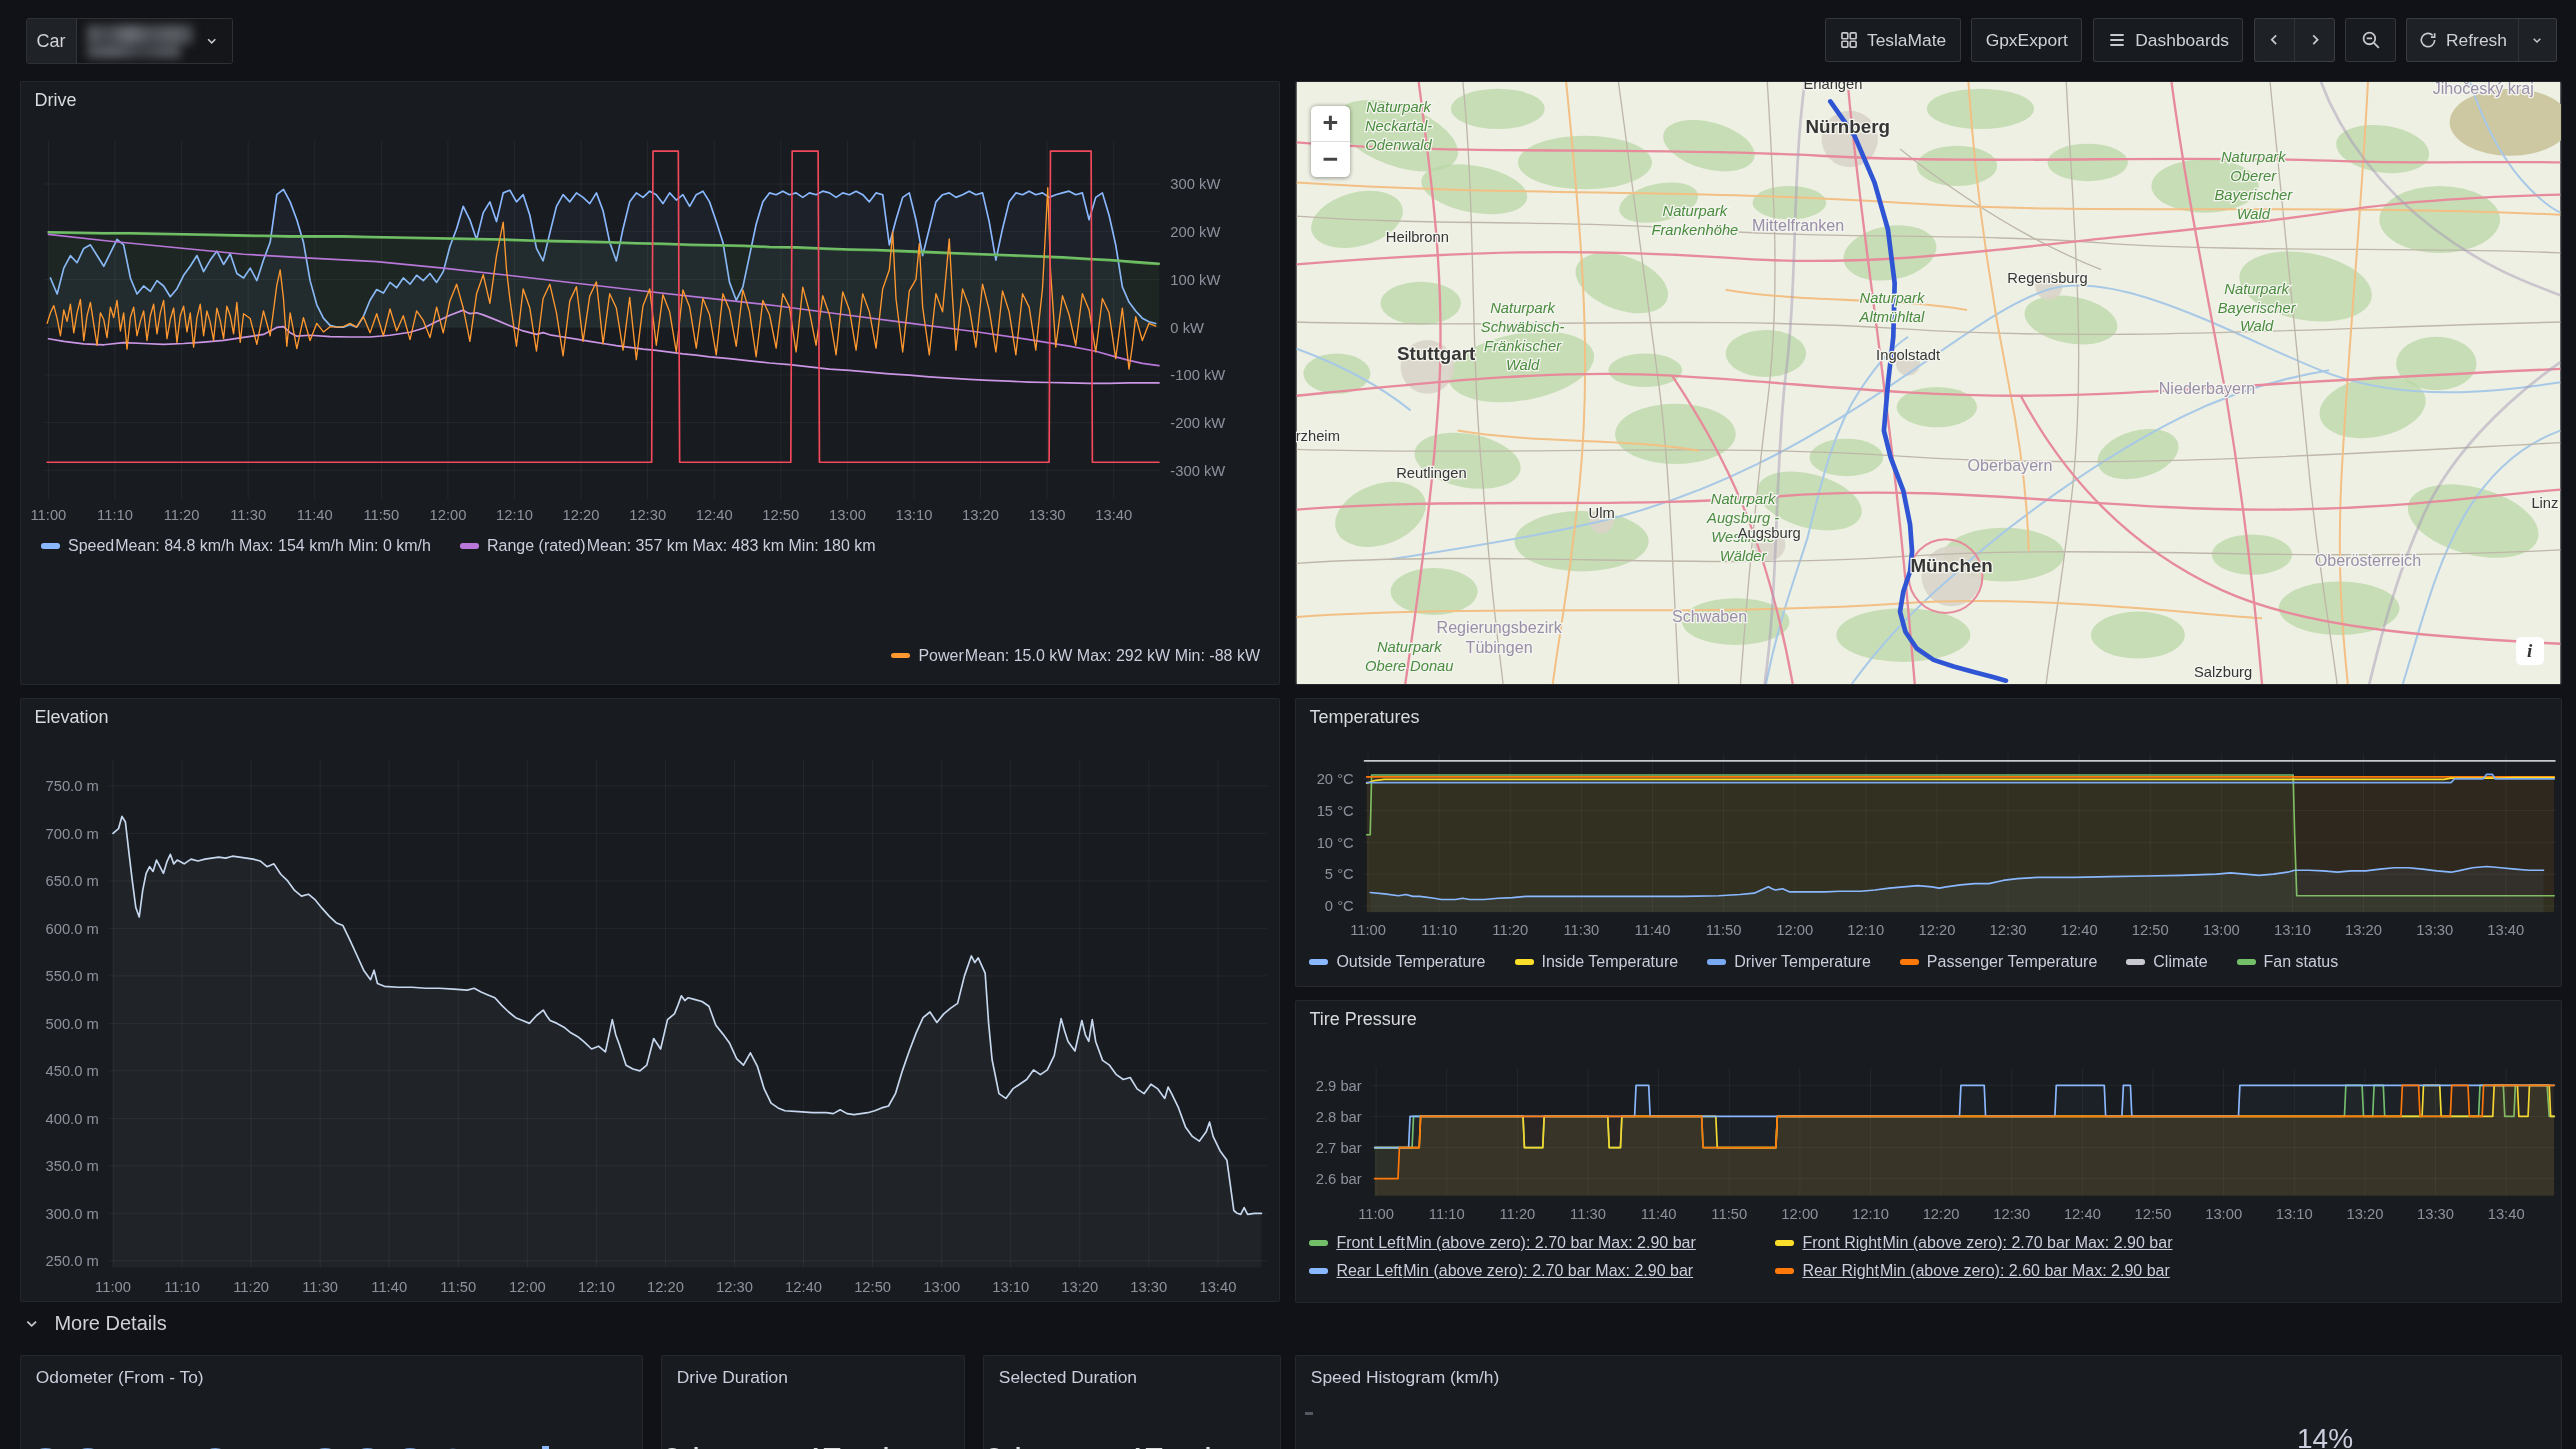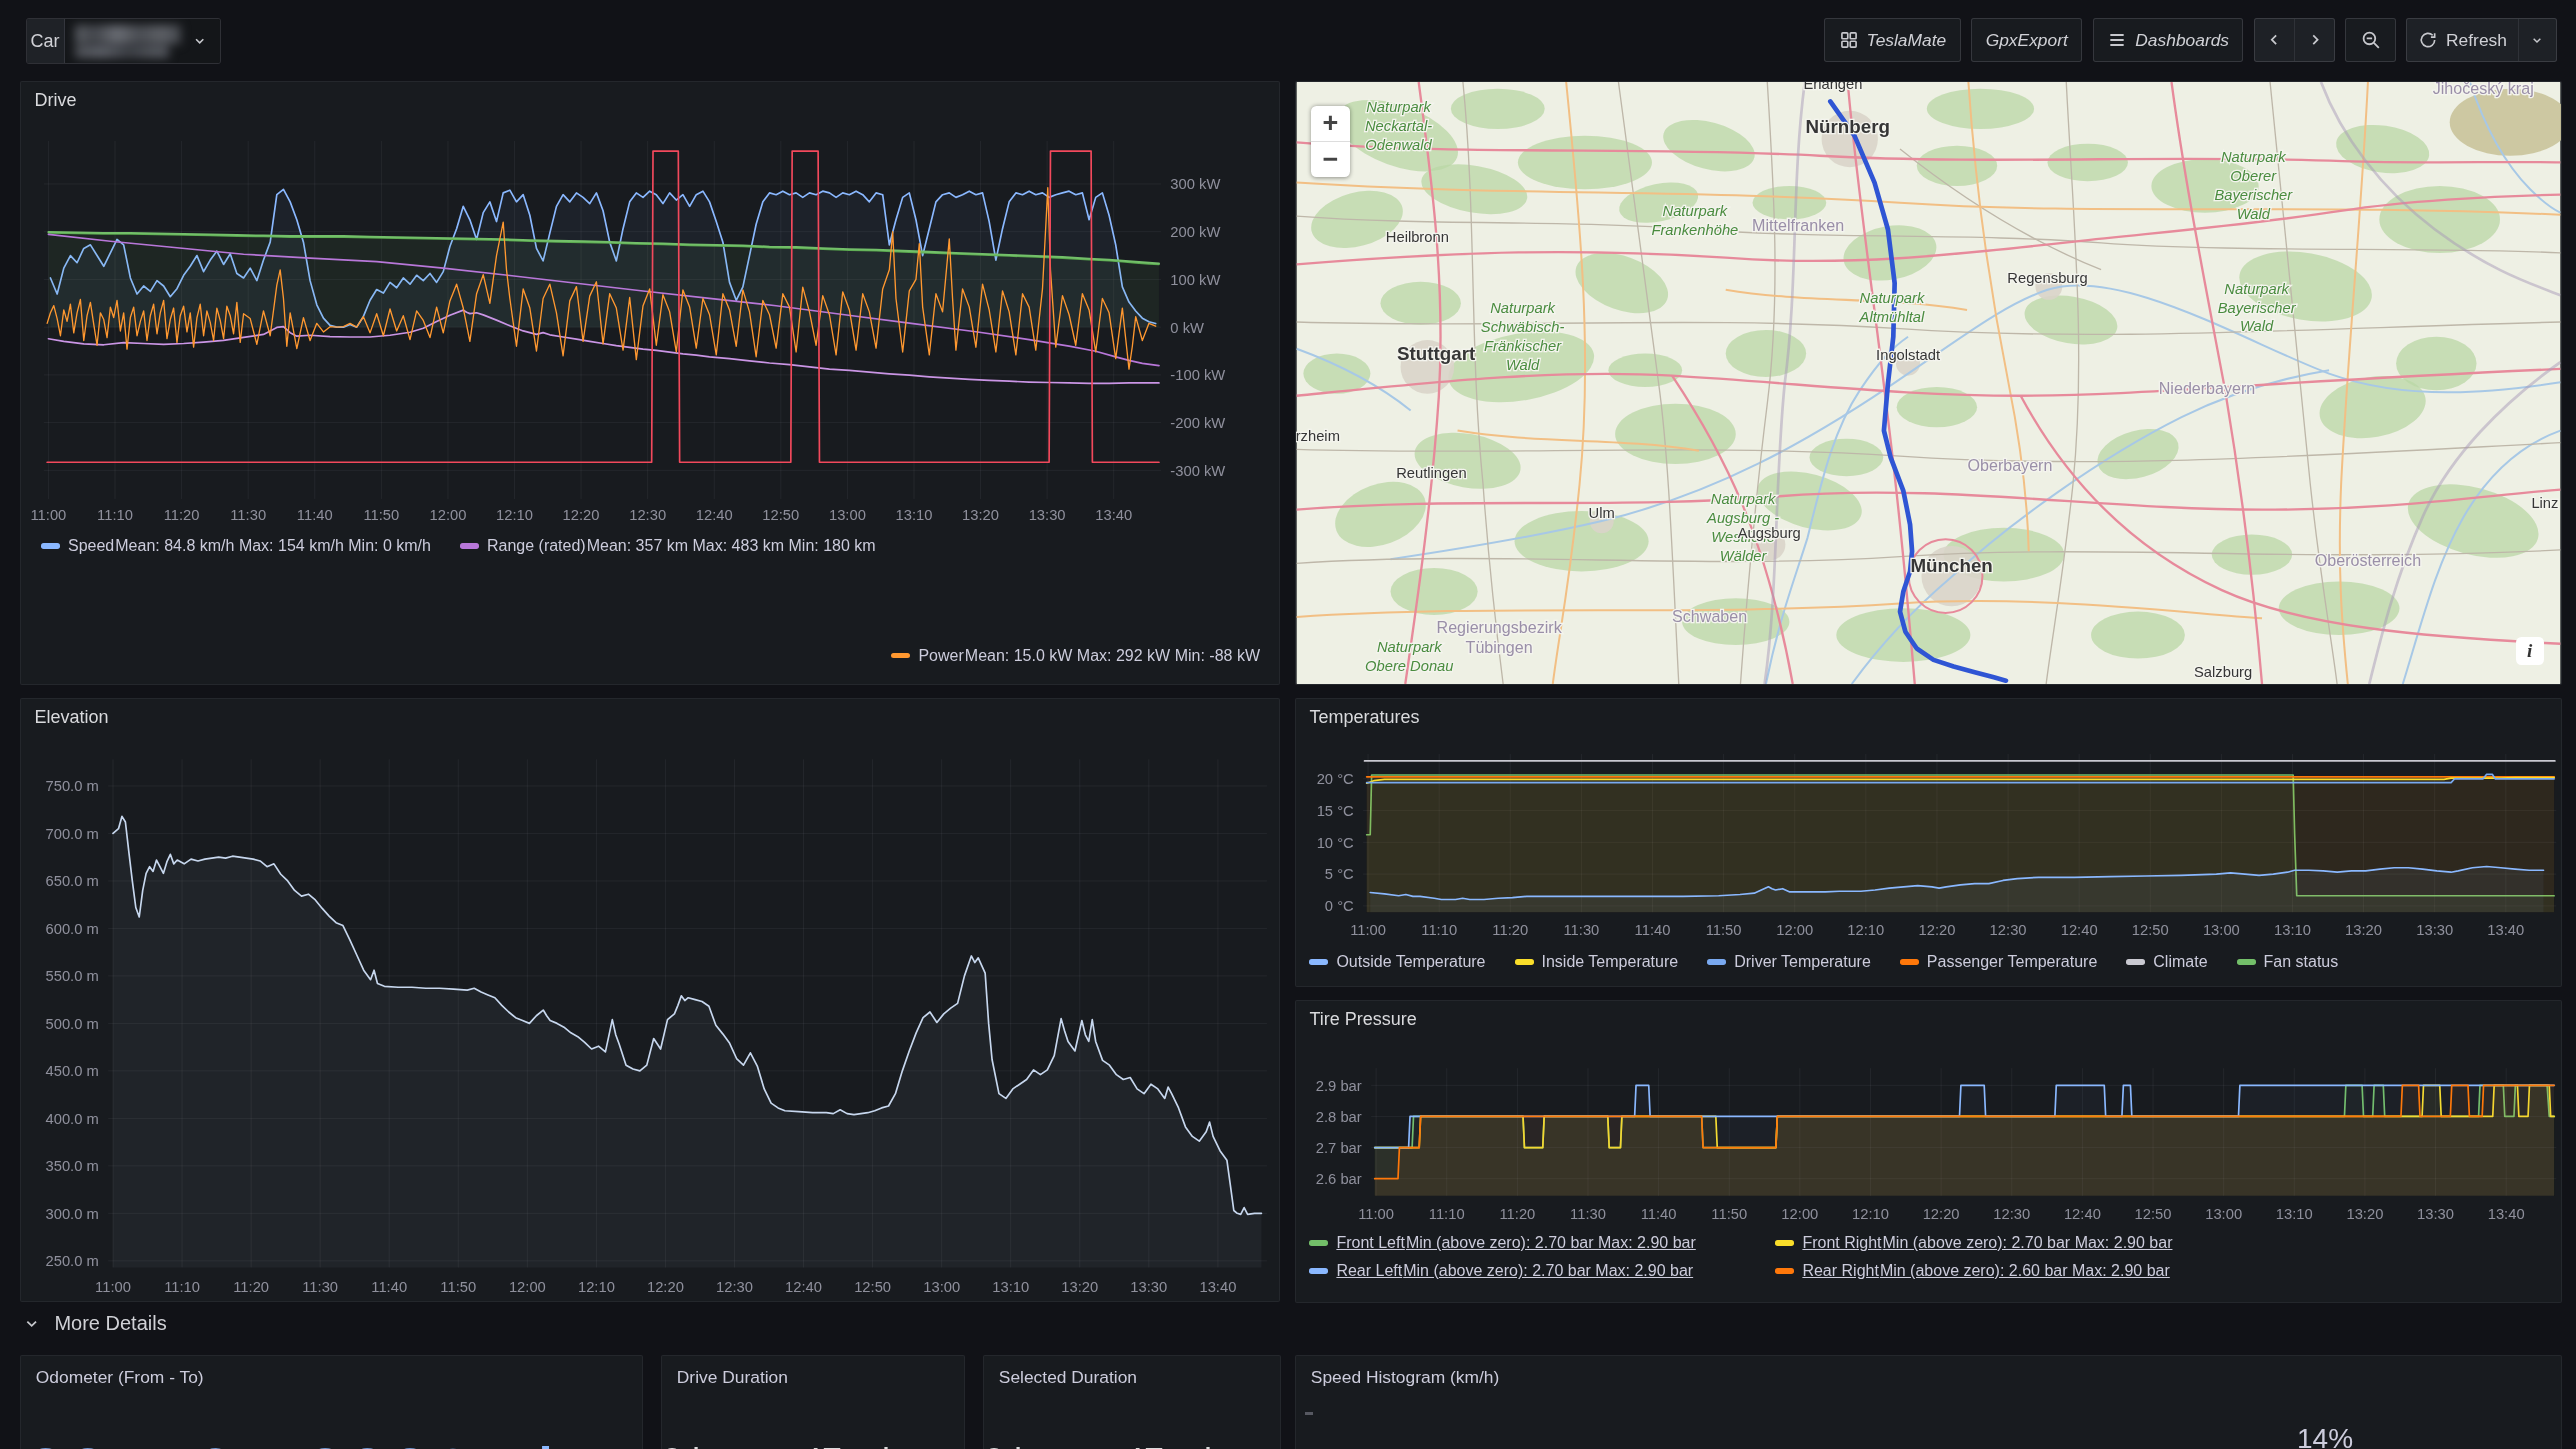--- a/index.html
+++ b/index.html
@@ -3,29 +3,29 @@
 <meta charset="utf-8">
 <style>
   html,body{margin:0;padding:0;overflow:hidden;background:#111217;}
   body{width:2576px;height:1449px;position:relative;font-family:"Liberation Sans",sans-serif;color:#ccccdc;}
   .panel{position:absolute;background:#181b1f;border:0.7px solid rgba(204,204,220,0.07);border-radius:2px;overflow:hidden;}
   .panel-title{position:absolute;top:8px;left:13.4px;font-size:18px;font-weight:500;color:#d9dadd;z-index:3;}
   svg text.axis{fill:rgba(204,204,220,0.66);font-size:22px;font-family:"Liberation Sans",sans-serif;}
   
   #toolbar{position:absolute;top:0;left:0;width:2576px;height:81px;background:#111217;}
   .car-ctl{position:absolute;left:25.5px;top:18px;height:44px;display:flex;align-items:stretch;border:0.7px solid rgba(204,204,220,0.16);border-radius:2.7px;overflow:hidden;}
-  .car-label{display:flex;align-items:center;padding:0 4px;background:#1f2227;color:#d0d1d6;font-size:18px;border-right:0.7px solid rgba(204,204,220,0.12);}
+  .car-label{display:flex;align-items:center;padding:0 10px;background:#1f2227;color:#d0d1d6;font-size:18px;border-right:0.7px solid rgba(204,204,220,0.12);}
   .car-value{display:flex;align-items:center;gap:9.4px;background:#141619;padding:0 10.7px;width:134px;}
   .car-blur{width:106px;height:34px;border-radius:2px;
     background:
      linear-gradient(90deg,#585b61 0px,#43464c 20px,#6a6d74 42px,#4a4d53 64px,#5d6066 87px,#43464c 106px) 0 1.3px/106px 19px no-repeat,
      linear-gradient(90deg,#4e5157 0px,#5f626a 27px,#3e4147 54px,#565960 81px,#484b51 106px) 0 21.5px/94px 12px no-repeat;
     filter:blur(4.7px);}
   .tb-right{position:absolute;right:19px;top:18px;display:flex;gap:10.7px;align-items:stretch;height:44px;}
-  .tb-btn{display:flex;align-items:center;gap:8px;padding:0 13.4px;background:#181b1f;border:0.7px solid rgba(204,204,220,0.16);border-radius:2.7px;color:#d0d1d6;font-size:17.4px;white-space:nowrap;font-style:italic;}
+  .tb-btn{display:flex;align-items:center;gap:8px;padding:0 13.4px;background:#181b1f;border:0.7px solid rgba(204,204,220,0.16);border-radius:2.7px;color:#d0d1d6;font-size:17.4px;white-space:nowrap;}
   .tb-group{display:flex;align-items:stretch;background:#1e2126;border:0.7px solid rgba(204,204,220,0.16);border-radius:2.7px;overflow:hidden;}
   .tb-cell{display:flex;align-items:center;padding:0 10.7px;gap:8px;color:#d0d1d6;font-size:17.4px;}
   .tb-cell + .tb-cell{border-left:0.7px solid rgba(204,204,220,0.10);}
   .icon{display:inline-flex;}
   
   .legend{position:absolute;left:20px;right:19px;font-size:16px;color:#ccccdc;z-index:3;}
   .legend-row{display:flex;gap:29px;margin-bottom:10px;align-items:center;}
   .legend-item{display:flex;align-items:center;white-space:nowrap;}
   .legend-item .swatch{width:19px;height:5.4px;border-radius:2.7px;margin-right:8px;flex:0 0 auto;}
   .legend-item .lstats{margin-left:1px;color:#ccccdc;}

